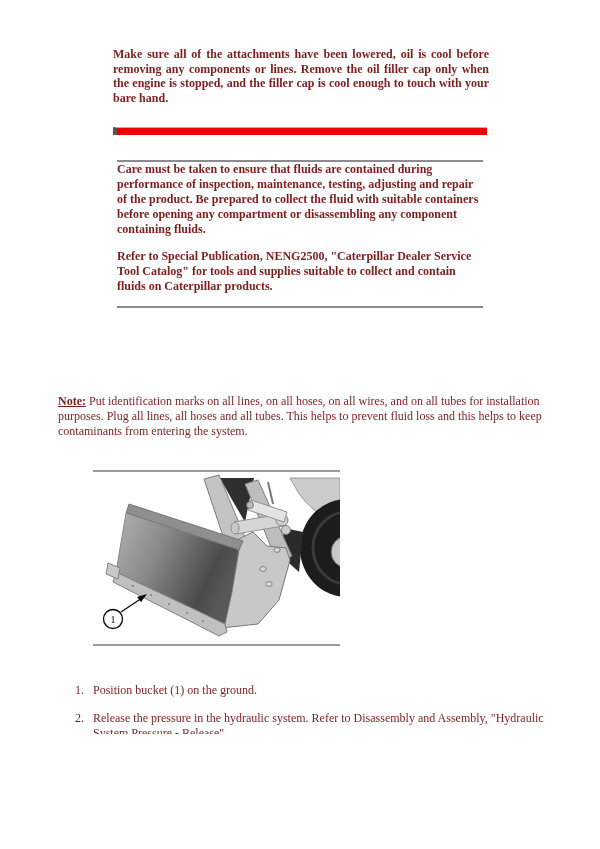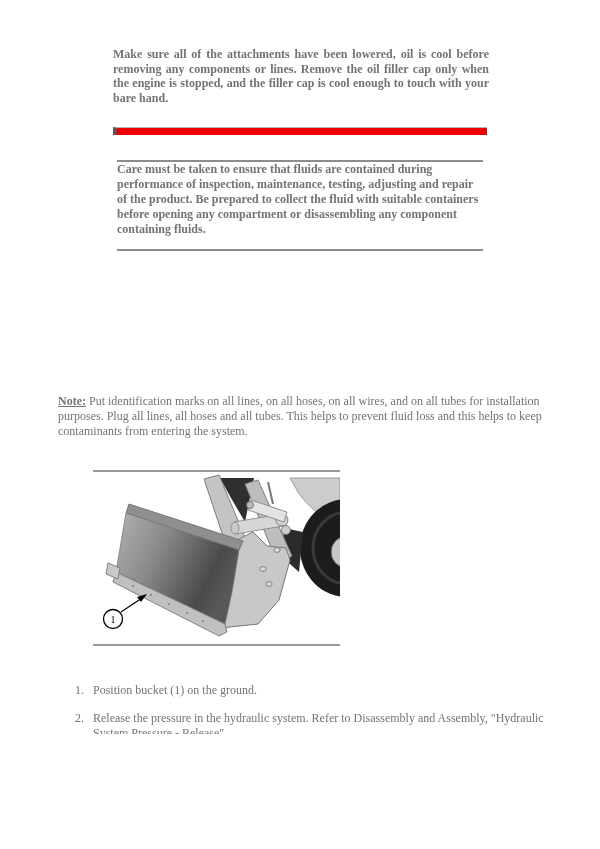--- a/index.html
+++ b/index.html
@@ -1,18 +1,18 @@
 <!DOCTYPE html>
 <html><head>
 <meta charset="utf-8">
 <style>
   html,body{margin:0;padding:0;background:#ffffff;}
   .page{
     position:relative;width:600px;height:734px;background:#ffffff;
-    font-family:"Liberation Serif","DejaVu Serif",serif;color:#737373;overflow:hidden;
+    font-family:"Liberation Serif","DejaVu Serif",serif;color:#7f1d1d;overflow:hidden;
   }
   .warning{
     position:absolute;left:113px;top:47px;width:376px;
     font-weight:bold;font-size:12px;line-height:14.5px;text-align:justify;
   }
   .redbar{
     position:absolute;left:113px;top:127px;width:370px;height:7px;
     background:#ee0000;border-left:4px solid #555;border-top:1px solid #b5b5b5;
   }
   .notice{position:absolute;left:117px;top:160px;width:366px;}
@@ -47,20 +47,21 @@
 
 <div class="page">
 
   <div class="warning">Make sure all of the attachments have been lowered, oil is cool before removing any components or lines. Remove the oil filler cap only when the engine is stopped, and the filler cap is cool enough to touch with your bare hand.</div>
 
   <div class="redbar"></div>
 
   <div class="notice">
     <div class="rule"></div>
     <p>Care must be taken to ensure that fluids are contained during performance of inspection, maintenance, testing, adjusting and repair of the product. Be prepared to collect the fluid with suitable containers before opening any compartment or disassembling any component containing fluids.</p>
+    <p>Refer to Special Publication, NENG2500, "Caterpillar Dealer Service Tool Catalog" for tools and supplies suitable to collect and contain fluids on Caterpillar products.</p>
     <div class="rule"></div>
   </div>
 
   <div class="note"><b>Note:</b><span> Put identification marks on all lines, on all hoses, on all wires, and on all tubes for installation purposes. Plug all lines, all hoses and all tubes. This helps to prevent fluid loss and this helps to keep contaminants from entering the system.</span></div>
 
   <div class="figure">
     <div class="figure-rule"></div>
     <svg width="247" height="172" viewBox="0 0 247 172">
       <defs>
         <linearGradient id="gInt" x1="0" y1="0" x2="1" y2="0.45">

